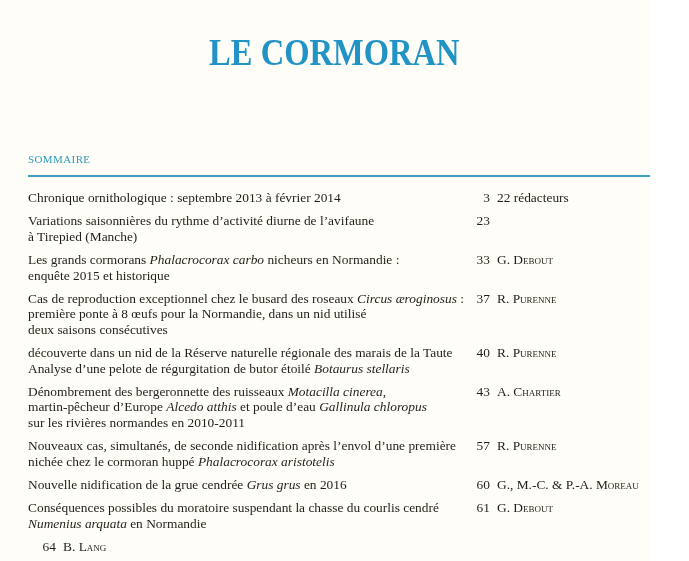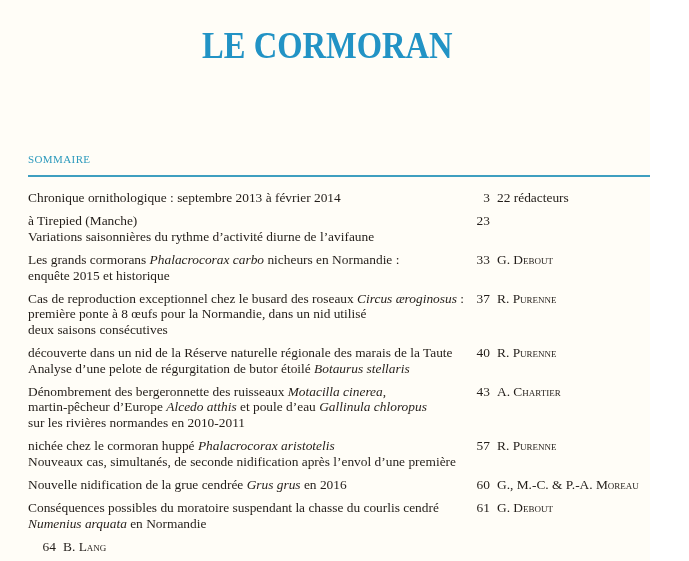--- a/index.html
+++ b/index.html
@@ -20,21 +20,21 @@
     left: 0; top: 0;
     width: 650px;
     height: 561px;
     background: var(--page-bg, #fffdf7);
   }
   .journal-title {
     position: absolute;
     left: 0;
     width: 650px;
     top: 22px;
-    margin: 2px;
+    margin: 9px;
     text-align: center;
     font-size: 37px;
     font-weight: bold;
     color: var(--title-blue, #2293c5);
     letter-spacing: 0px;
   }
   .journal-title .squeeze {
     display: inline-block;
     transform: scaleX(0.88);
     transform-origin: center;
@@ -100,22 +100,22 @@
     <div class="toc">
         <div class="row">
           <div class="t">
             <div class="line"><span>Chronique ornithologique : septembre 2013 à février 2014</span></div>
           </div>
           <div class="p">3</div>
           <div class="a">22 rédacteurs</div>
         </div>
         <div class="row">
           <div class="t">
+            <div class="line"><span>Variations saisonnières du rythme d’activité diurne de l’avifaune</span></div>
             <div class="line"><span>à Tirepied (Manche)</span></div>
-            <div class="line"><span>Variations saisonnières du rythme d’activité diurne de l’avifaune</span></div>
           </div>
           <div class="p">23</div>
         </div>
         <div class="row">
           <div class="t">
             <div class="line"><span>Les grands cormorans </span><span class="it">Phalacrocorax carbo</span><span> nicheurs en Normandie :</span></div>
             <div class="line"><span>enquête 2015 et historique</span></div>
           </div>
           <div class="p">33</div>
           <div class="a sc">G. Debout</div>
@@ -141,22 +141,22 @@
           <div class="t">
             <div class="line"><span>Dénombrement des bergeronnette des ruisseaux </span><span class="it">Motacilla cinerea</span><span>,</span></div>
             <div class="line"><span>martin-pêcheur d’Europe </span><span class="it">Alcedo atthis</span><span> et poule d’eau </span><span class="it">Gallinula chloropus</span></div>
             <div class="line"><span>sur les rivières normandes en 2010-2011</span></div>
           </div>
           <div class="p">43</div>
           <div class="a sc">A. Chartier</div>
         </div>
         <div class="row">
           <div class="t">
+            <div class="line"><span>Nouveaux cas, simultanés, de seconde nidification après l’envol d’une première</span></div>
             <div class="line"><span>nichée chez le cormoran huppé </span><span class="it">Phalacrocorax aristotelis</span></div>
-            <div class="line"><span>Nouveaux cas, simultanés, de seconde nidification après l’envol d’une première</span></div>
           </div>
           <div class="p">57</div>
           <div class="a sc">R. Purenne</div>
         </div>
         <div class="row">
           <div class="t">
             <div class="line"><span>Nouvelle nidification de la grue cendrée </span><span class="it">Grus grus</span><span> en 2016</span></div>
           </div>
           <div class="p">60</div>
           <div class="a sc">G., M.-C. &amp; P.-A. Moreau</div>

